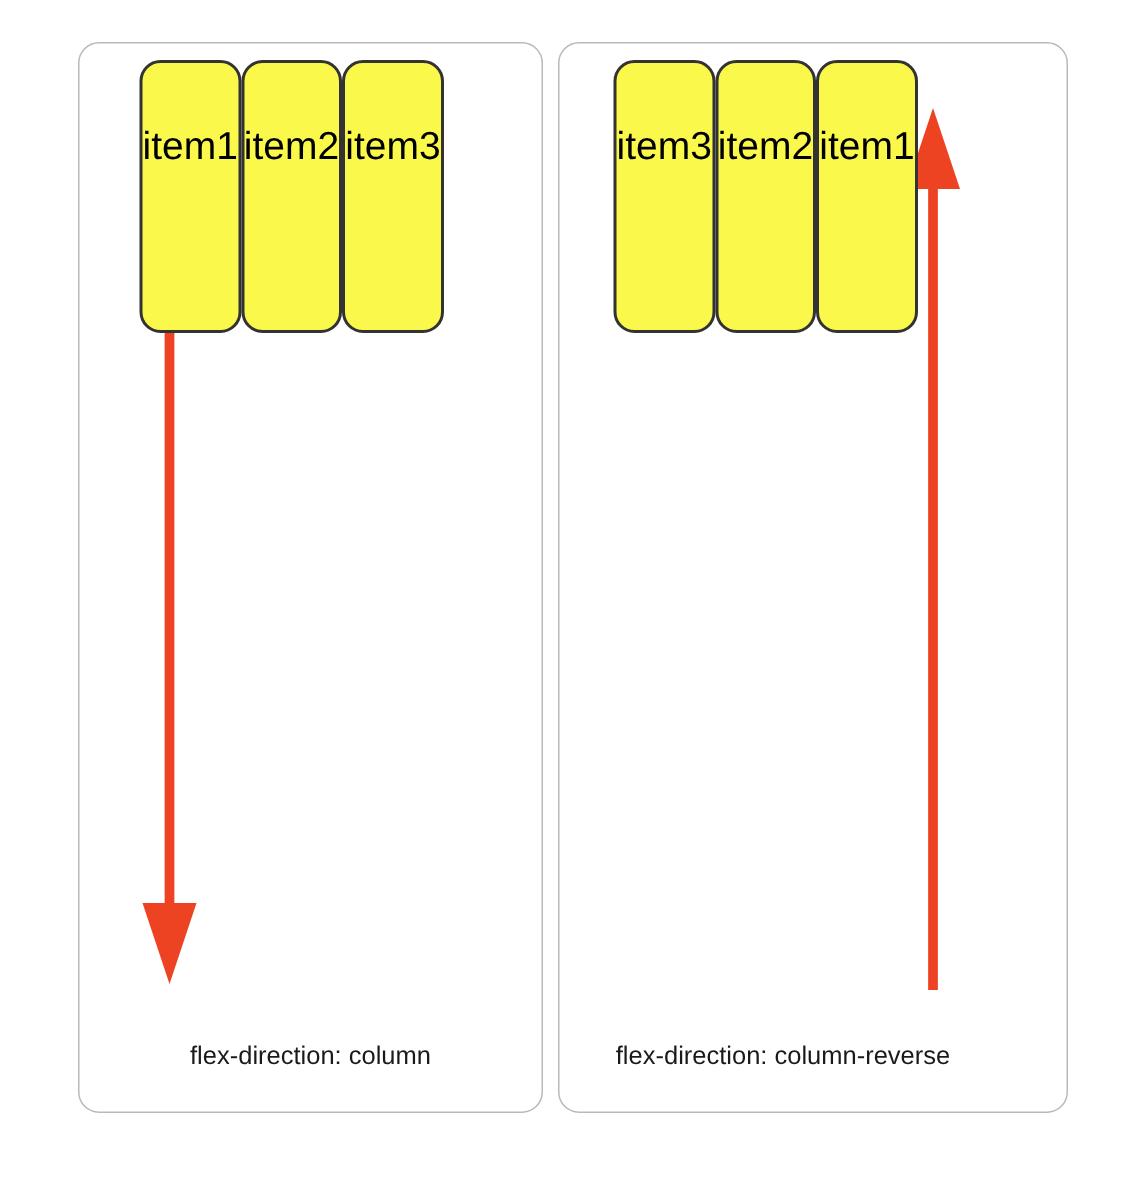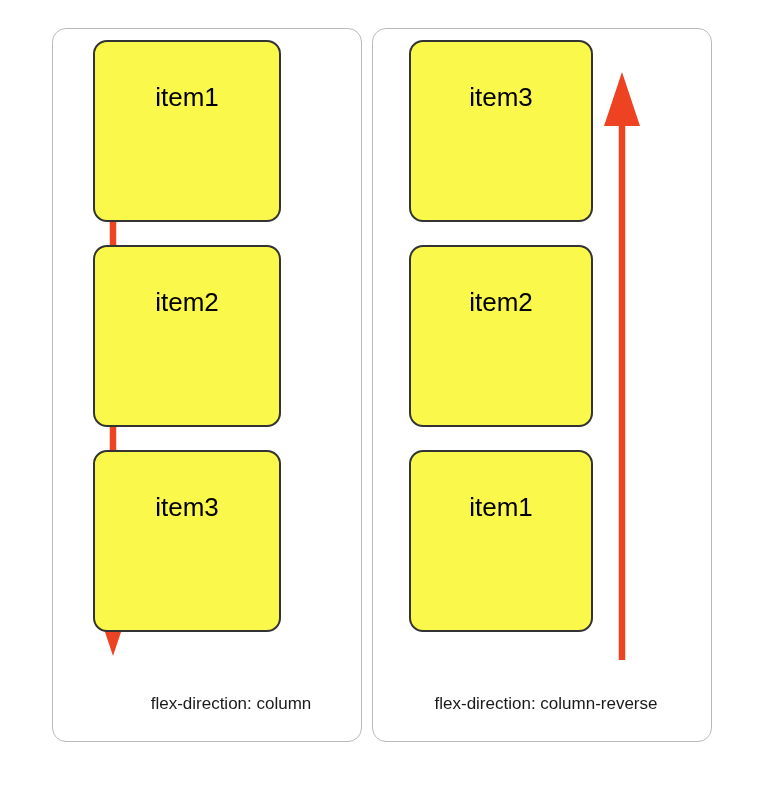--- a/index.html
+++ b/index.html
@@ -31,21 +31,21 @@
     border: 1px solid #b9b9b9;
     border-radius: 14px;
     background: #ffffff;
   }
   .panel-left  { left: 52px;  width: 310px; }
   .panel-right { left: 372px; width: 340px; }
 
   .items {
     position: absolute;
     display: flex;
-    flex-direction: column;
+    flex-direction: row;
     justify-content: flex-start;
     top: 40px;
     height: 592px;
   }
   .items-left  { left: 93px;  width: 188px; }
   .items-right { left: 37px;  width: 184px; }
 
   .item {
     box-sizing: border-box;
     background: #faf84a;
@@ -73,21 +73,20 @@
   .arrow-down { left: 91px;  top: 68px; }
   .arrow-up   { left: 600px; top: 70px; }
 
   .caption {
     position: absolute;
     font-size: 17px;
     color: #1a1a1a;
     text-align: center;
     white-space: nowrap;
     line-height: 1;
-    margin-left: 24px;
   }
   .caption-left  { left: 52px;  top: 695px; width: 310px; }
   .caption-right { left: 372px; top: 695px; width: 300px; }
 </style>
 </head>
 <body>
 
 <div id="canvas">
 
   <div class="panel panel-left"></div>

